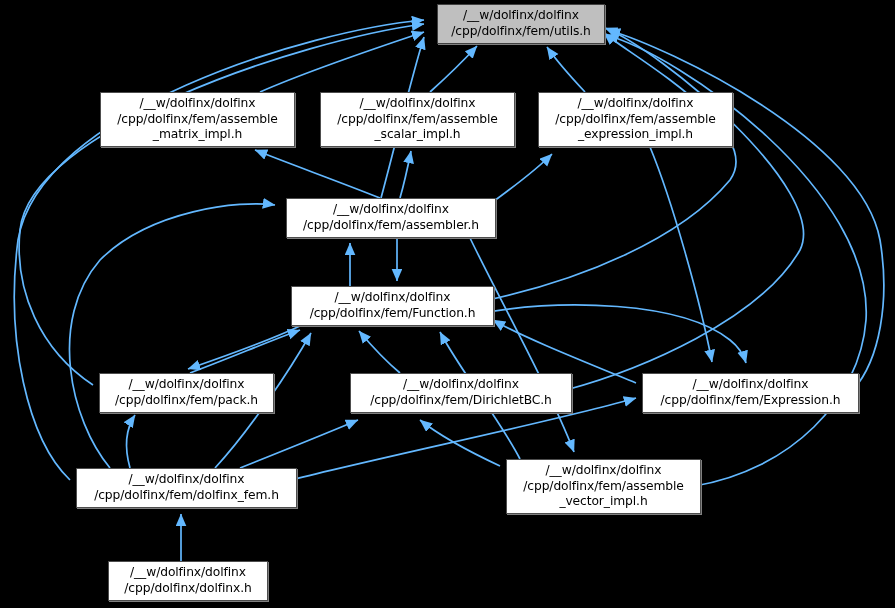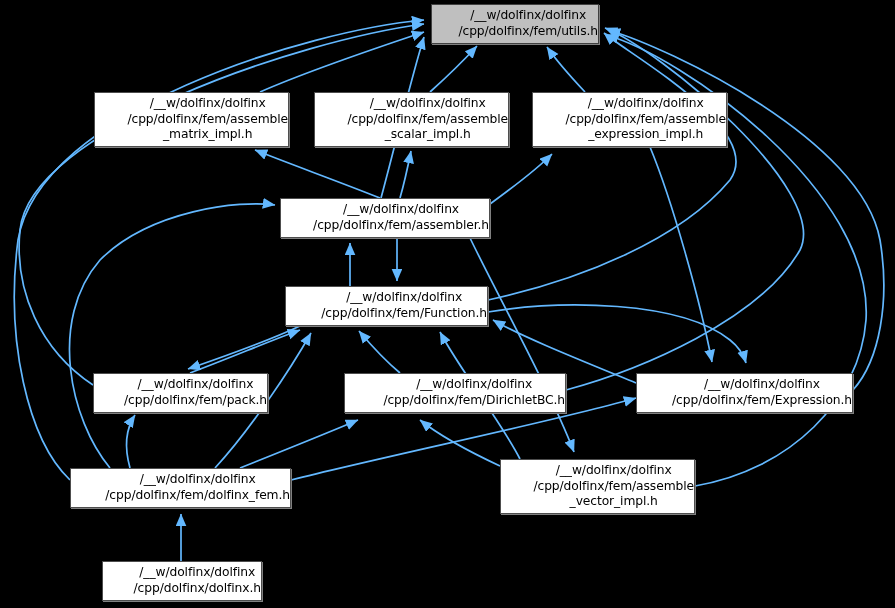--- a/index.html
+++ b/index.html
@@ -28,25 +28,26 @@
     box-sizing: border-box;
     background: #ffffff;
     border: 1px solid #4d4d4d;
     box-shadow: 1px 1px 0 0 #808080;
     color: #000000;
     font-size: 12.3px;
     line-height: 1.30;
     text-align: center;
     display: flex;
     flex-direction: column;
-    align-items: flex-end;
+    align-items: center;
     justify-content: center;
     white-space: pre;
     letter-spacing: -0.1px;
     z-index: 5;
+    margin-left: 6px;
   }
   .node.root {
     background: #bfbfbf;
     border: 1px solid #404040;
   }
   .node .label {
     display: block;
   }
   .node.left3 {
     text-align: center;

